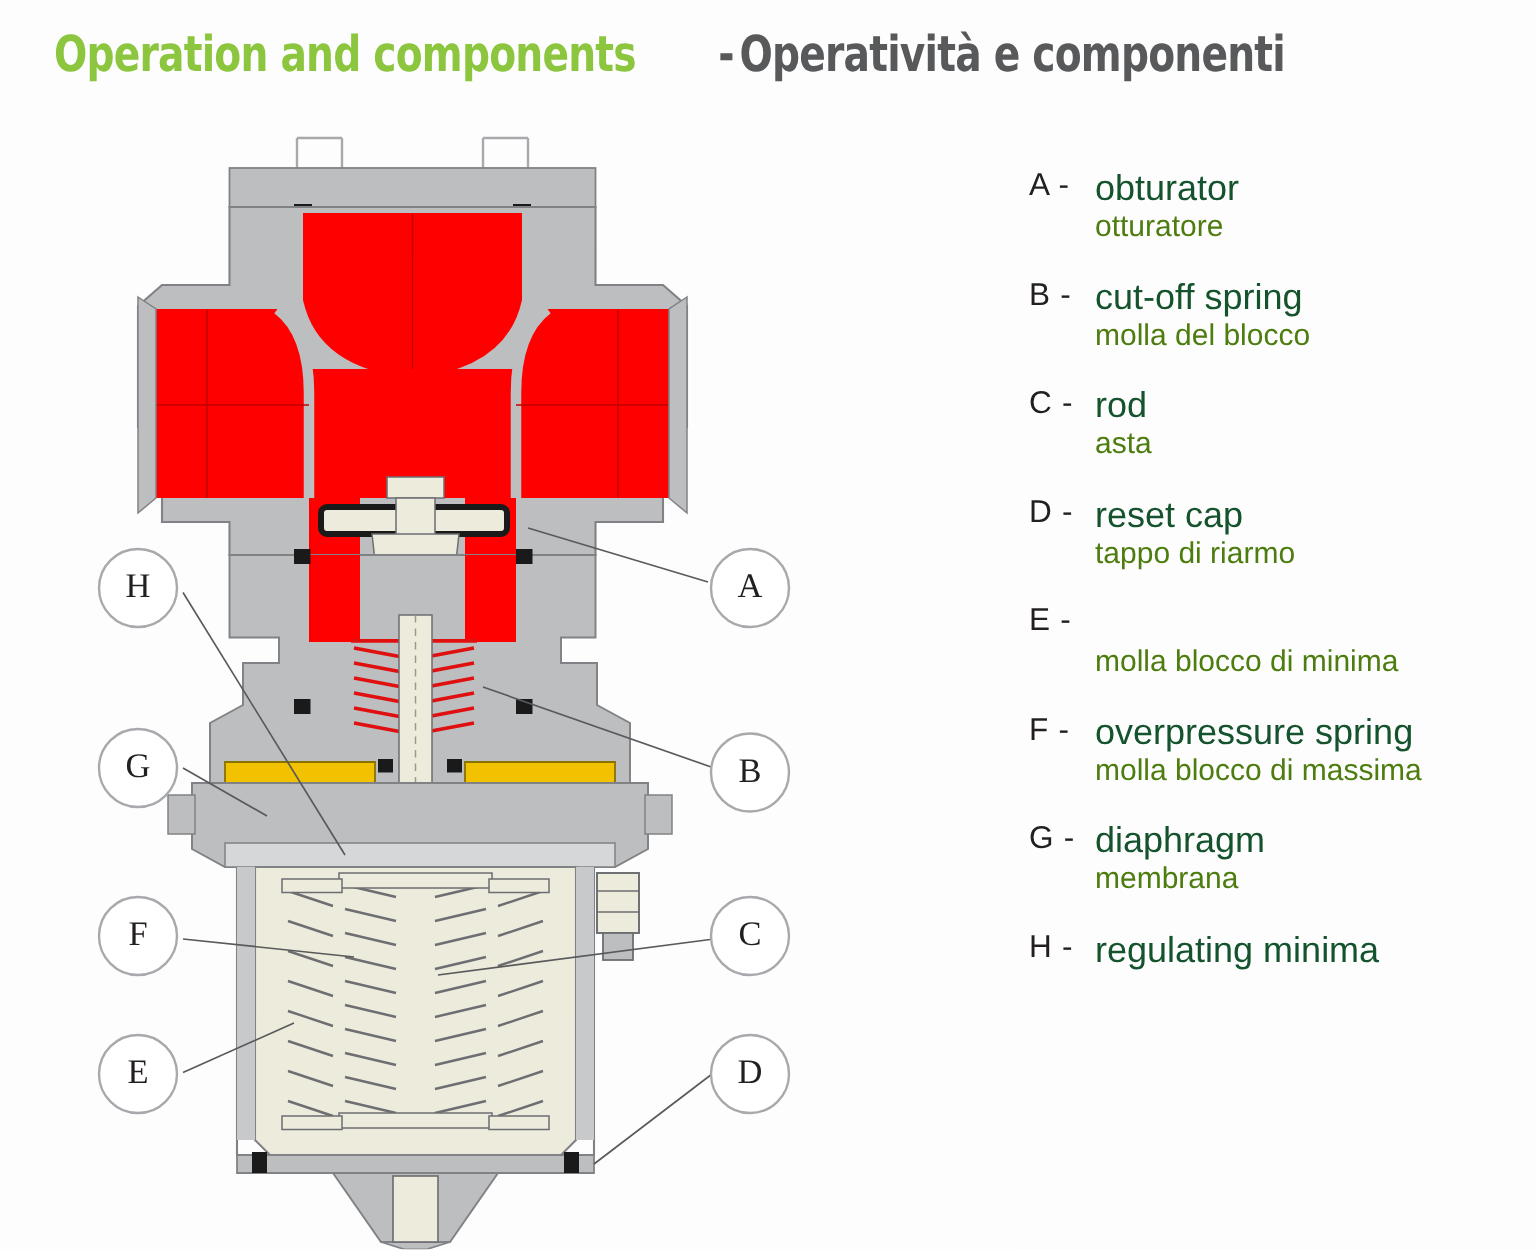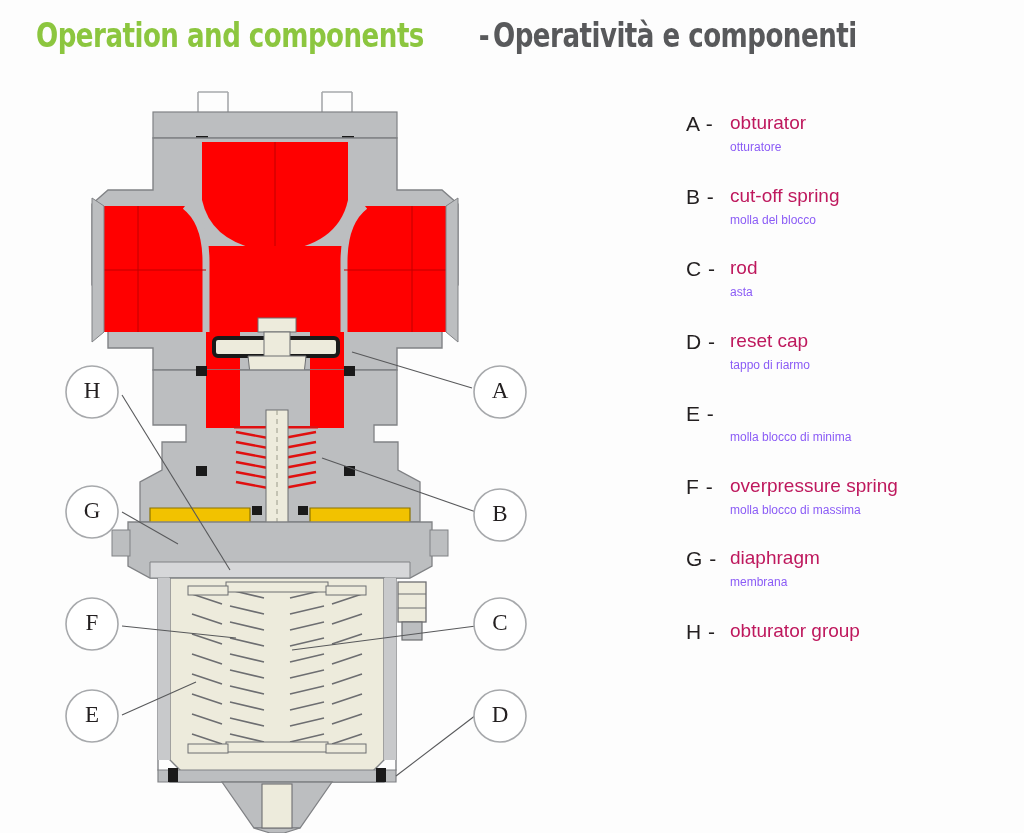--- a/index.html
+++ b/index.html
@@ -56,29 +56,29 @@
     left: 0;
     top: 0;
     font-size: 21px;
     color: #231F20;
     letter-spacing: 0.5px;
   }
   .legend-term {
     position: absolute;
     left: 44px;
     top: 0;
-    font-size: 19px;
-    color: #be185d;
+    font-size: 24px;
+    color: #14532d;
   }
   .legend-trans {
     position: absolute;
     left: 44px;
     top: 28px;
-    font-size: 12px;
-    color: #8b5cf6;
+    font-size: 20px;
+    color: #4d7c0f;
   }
 
   
   #diagram {
     position: absolute;
     left: 0;
     top: 70px;
     width: 670px;
     height: 763px;
   }
@@ -376,16 +376,16 @@
   </div>
 
   <div class="legend-entry">
     <span class="legend-key">G -</span>
     <span class="legend-term">diaphragm</span>
     <span class="legend-trans">membrana</span>
   </div>
 
   <div class="legend-entry">
     <span class="legend-key">H -</span>
-    <span class="legend-term">obturator group</span>
+    <span class="legend-term">regulating minima</span>
   </div>
 
 </div>
 
 </body></html>

